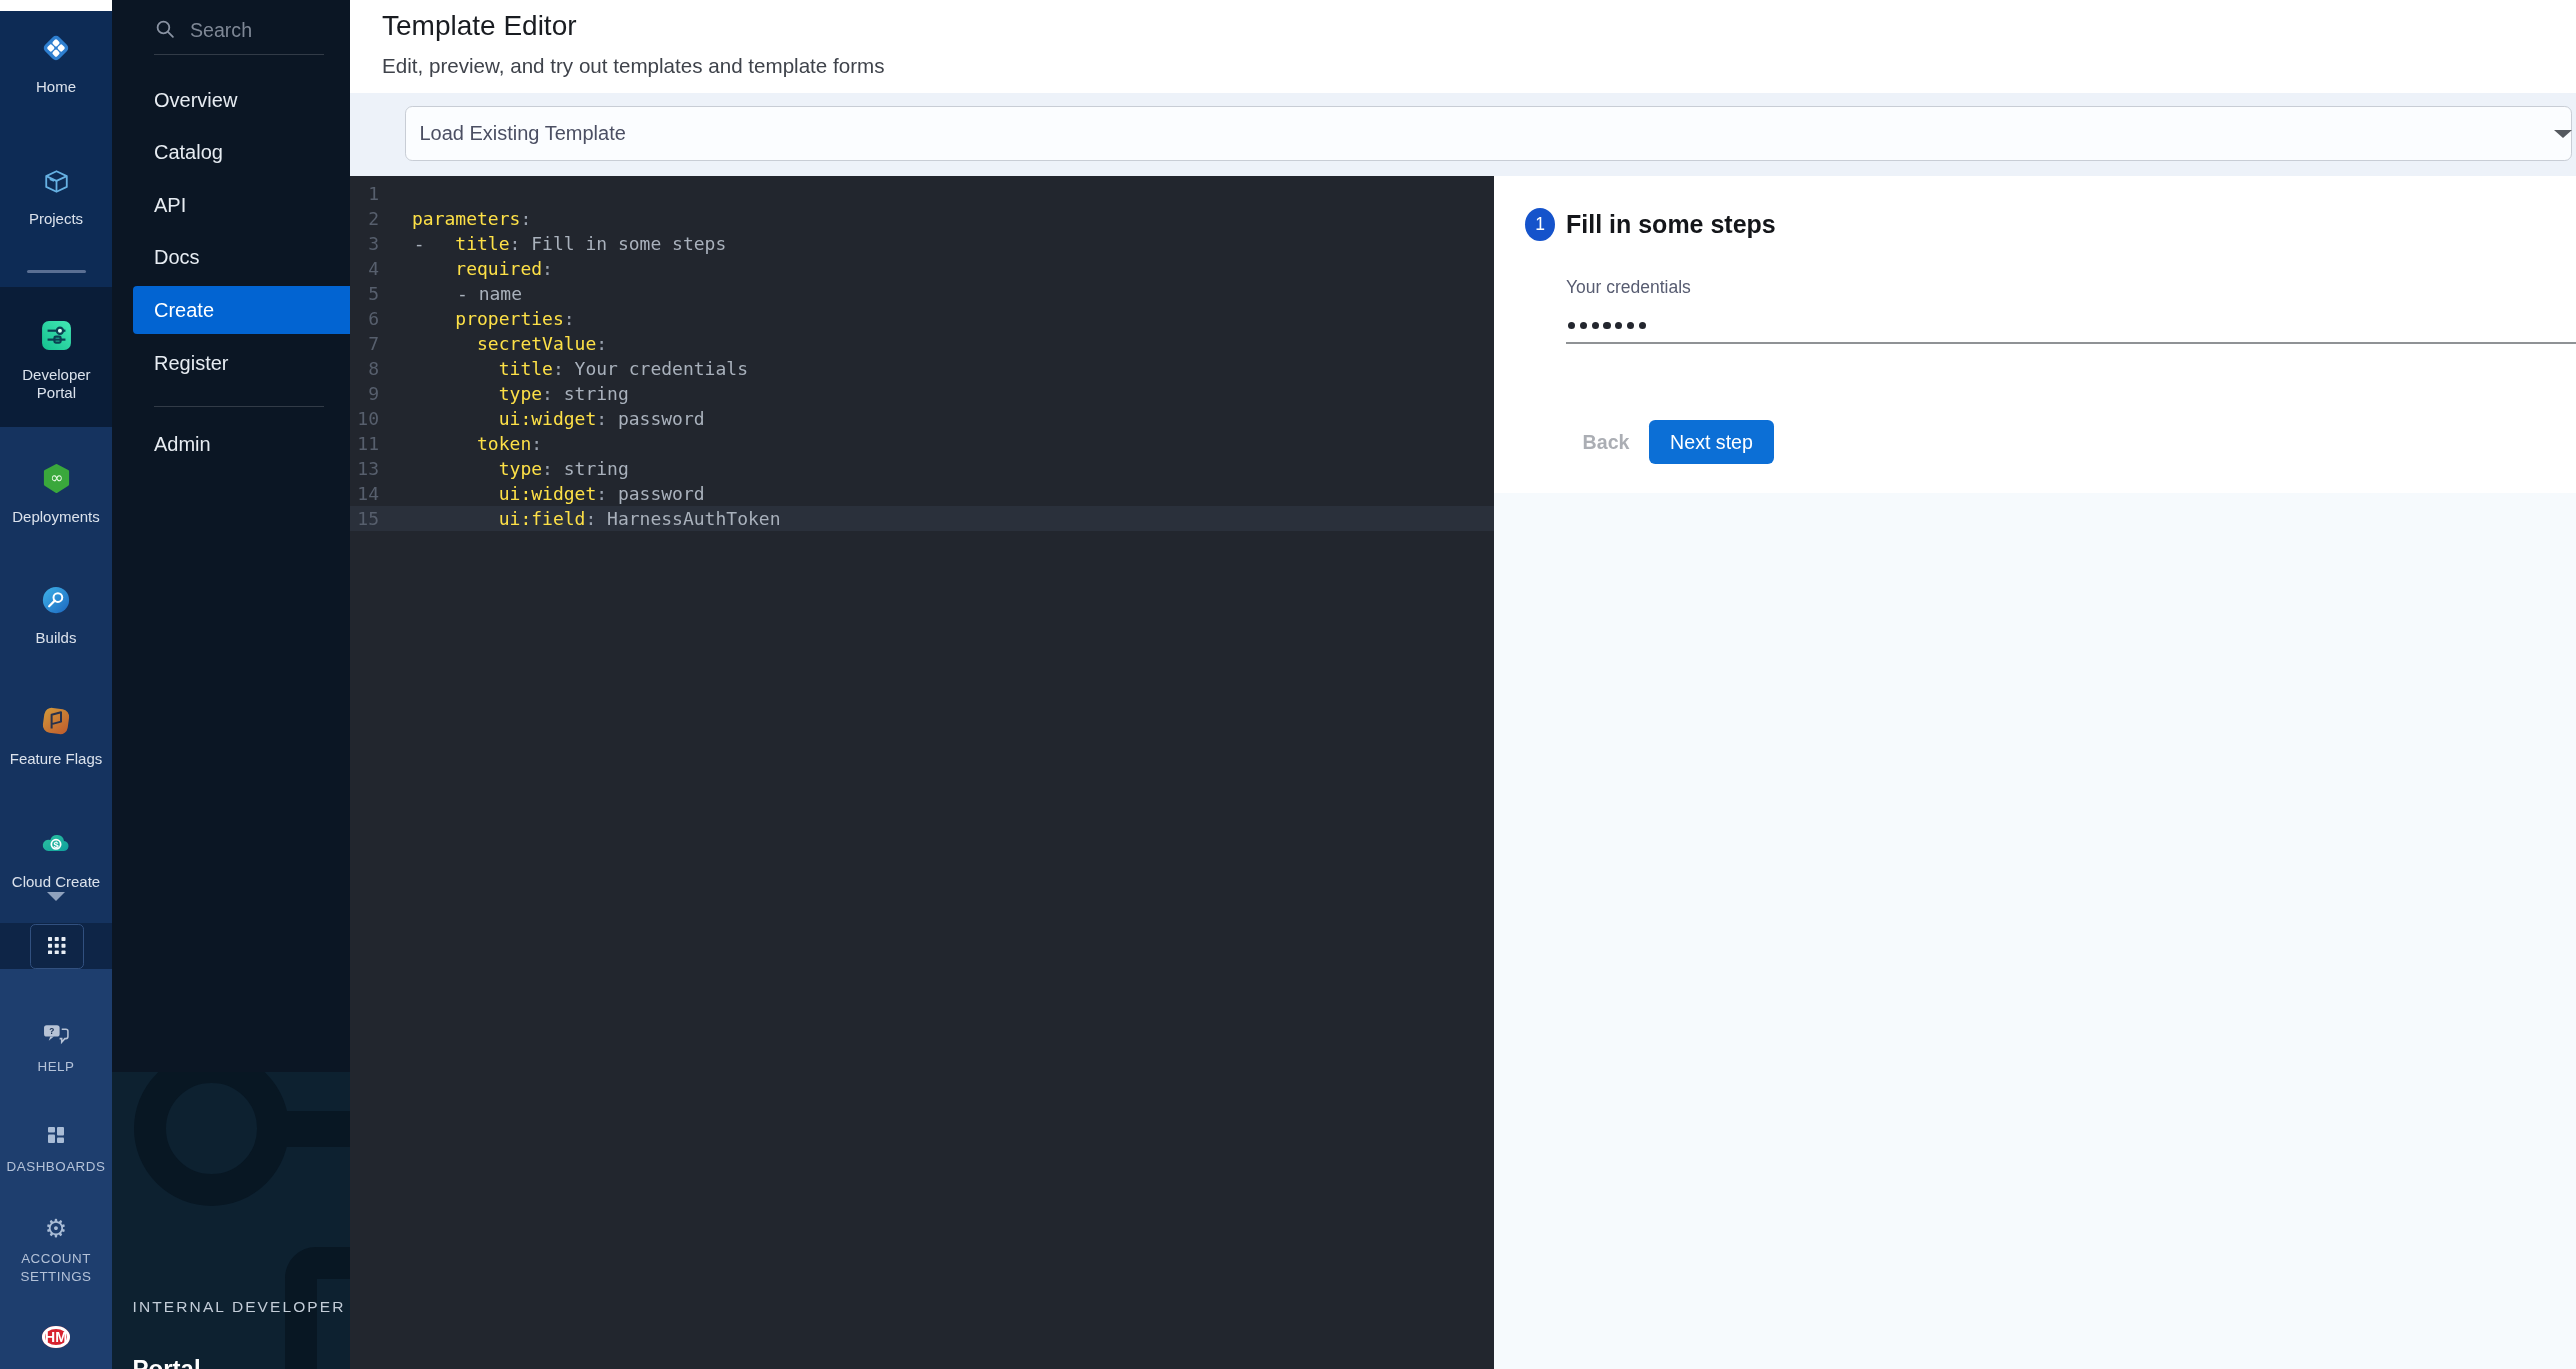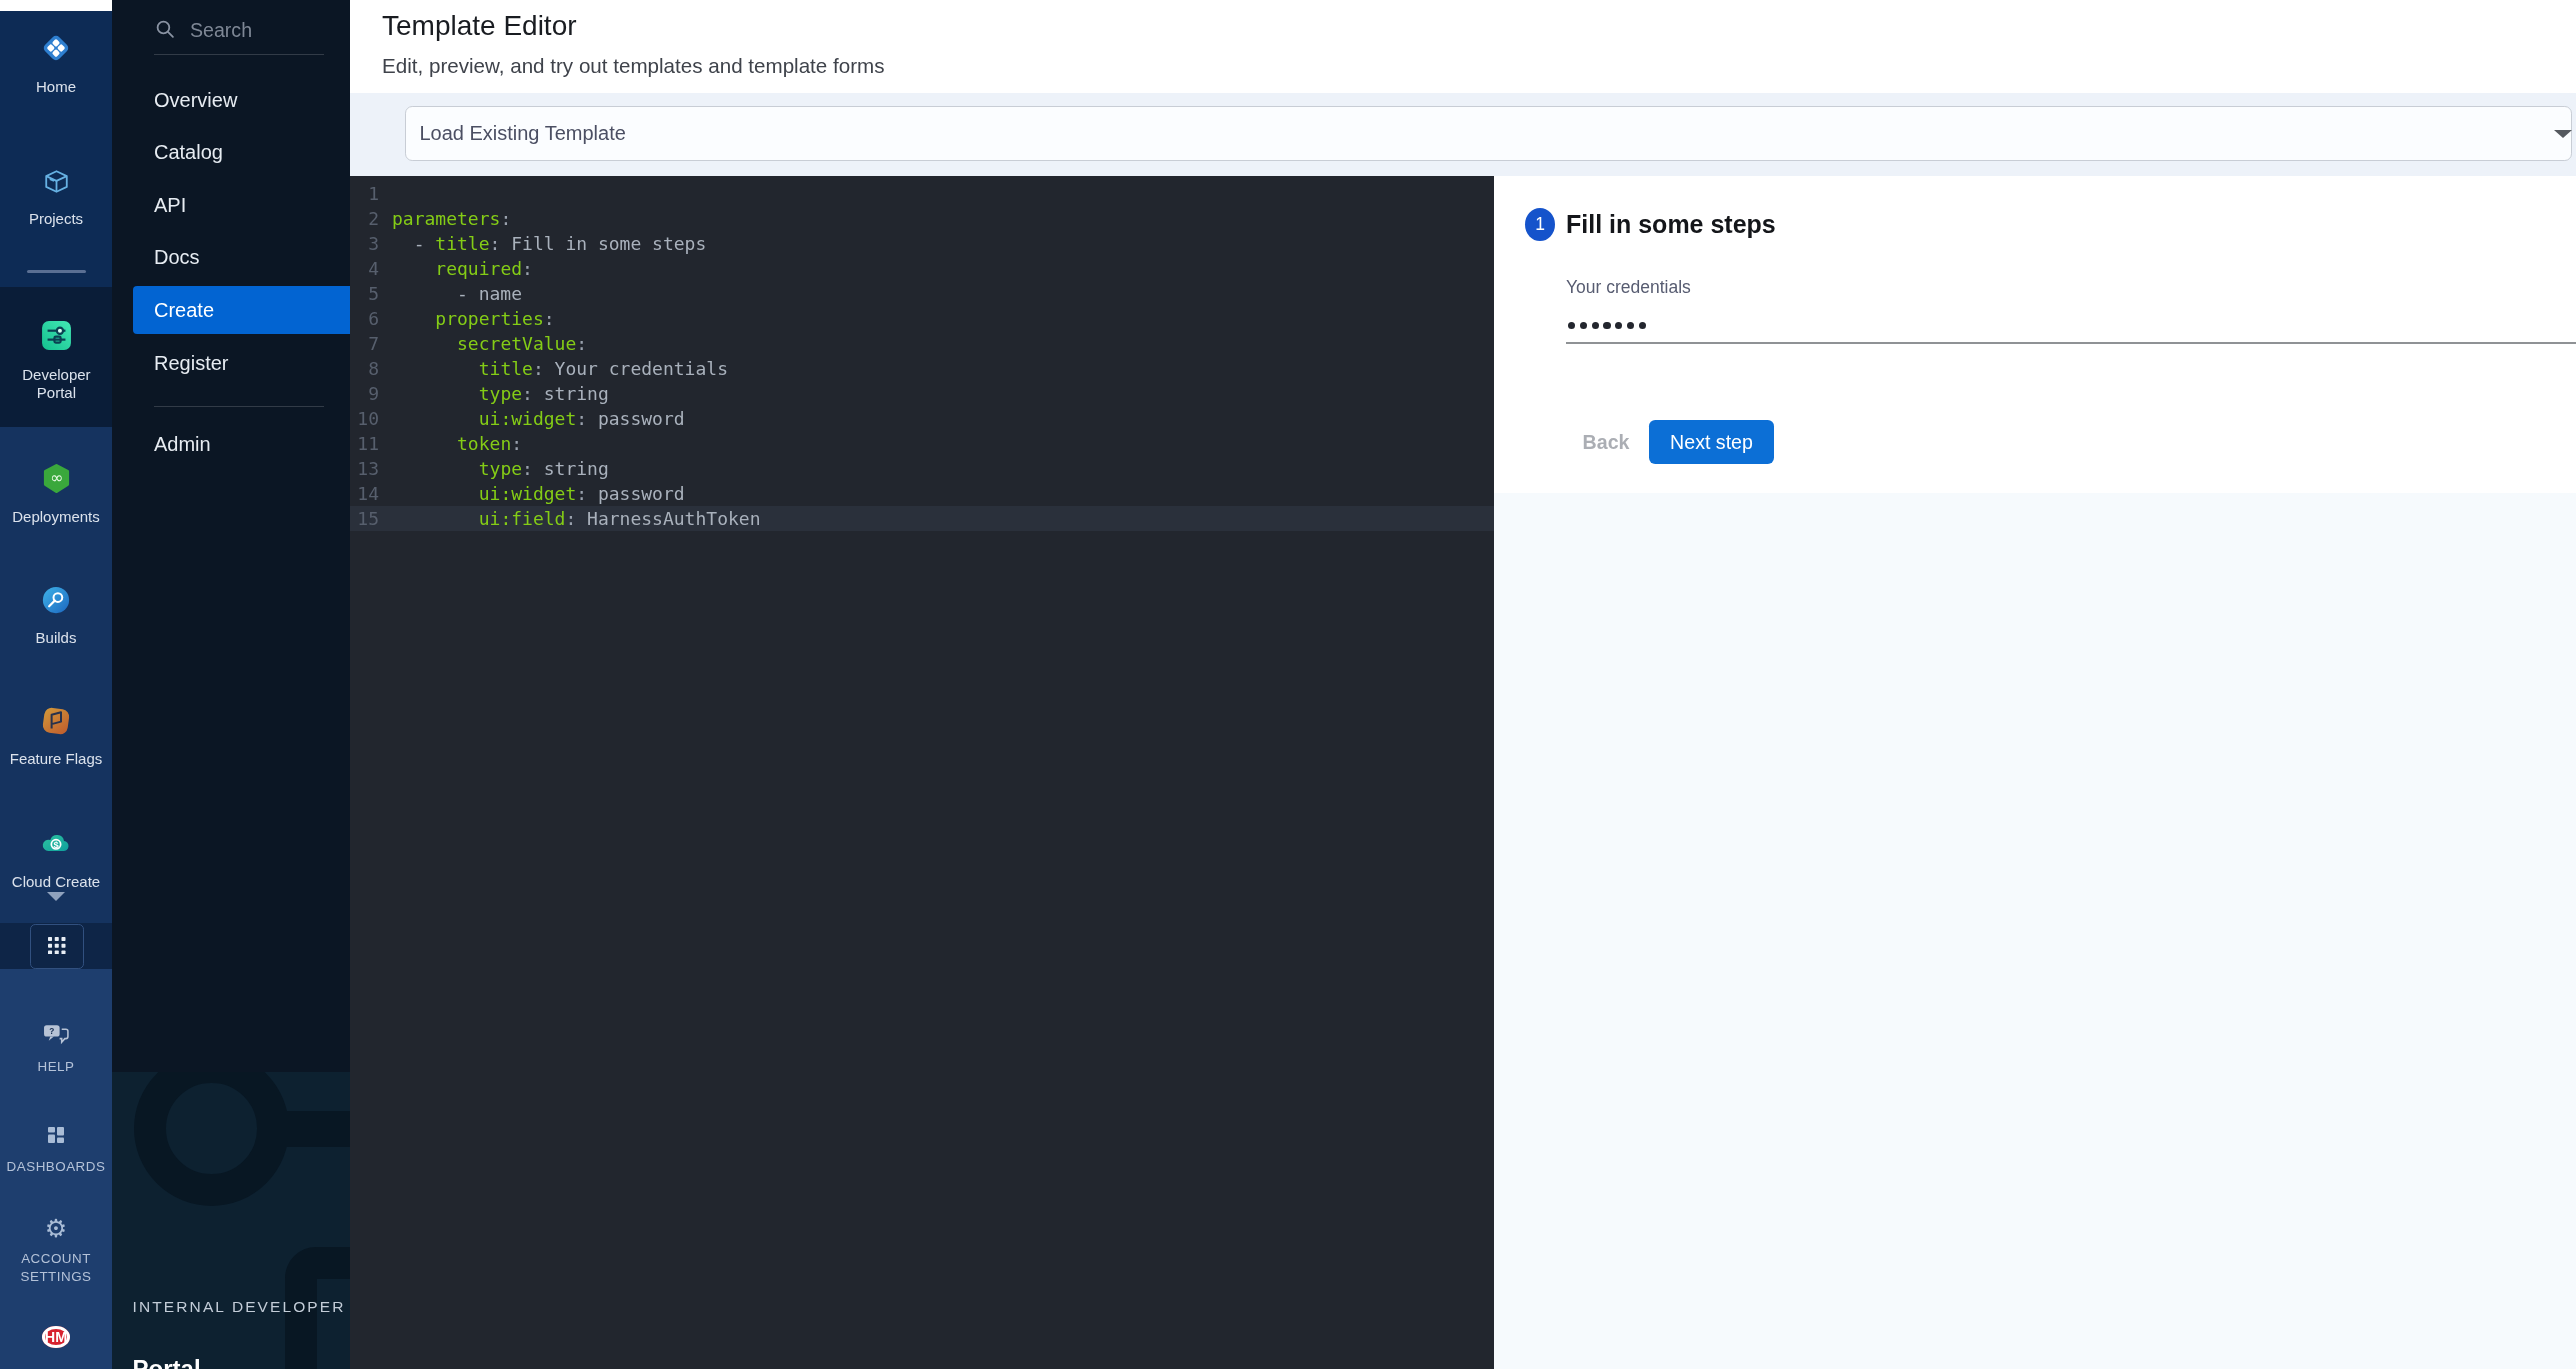--- a/index.html
+++ b/index.html
@@ -51,21 +51,21 @@
   .caret{position:absolute;left:2148px;top:23px;width:0;height:0;
          border-left:9.8px solid transparent;border-right:9.8px solid transparent;border-top:8.8px solid #55595f;}
 
   
   .editor{position:absolute;left:350px;top:176px;width:1144px;height:1193px;background:#22262e;cursor:text;}
   .code{position:absolute;left:0;top:4.6px;width:1144px;font-family:"DejaVu Sans Mono",monospace;font-size:18px;}
   .code-line{position:relative;height:25px;line-height:25px;white-space:pre;}
   .code-line.current{background:#2a303b;}
   .ln{position:absolute;left:0;width:29px;text-align:right;color:#575f6d;}
   .cd{position:absolute;left:42px;}
-  .tk-k{color:#84cc16;}
+  .tk-k{color:#fde047;margin-left:20px;}
   .tk-p{color:#9aa2ae;}
   .tk-v{color:#a9b1bc;}
   .tk-c{color:#939aa6;}
 
   
   .panel{position:absolute;left:1494px;top:176px;width:1144px;height:1193px;background:#f6fafd;}
   .card{position:absolute;left:0;top:0;width:1144px;height:317px;background:#fff;}
   .chip{position:absolute;left:31px;top:32px;width:30px;height:33px;background:#1553cb;border-radius:50%;
         color:#fff;font-size:17.5px;line-height:33px;text-align:center;}
   .step-title{position:absolute;left:72px;top:34px;font-size:25px;font-weight:700;color:#14161a;}

